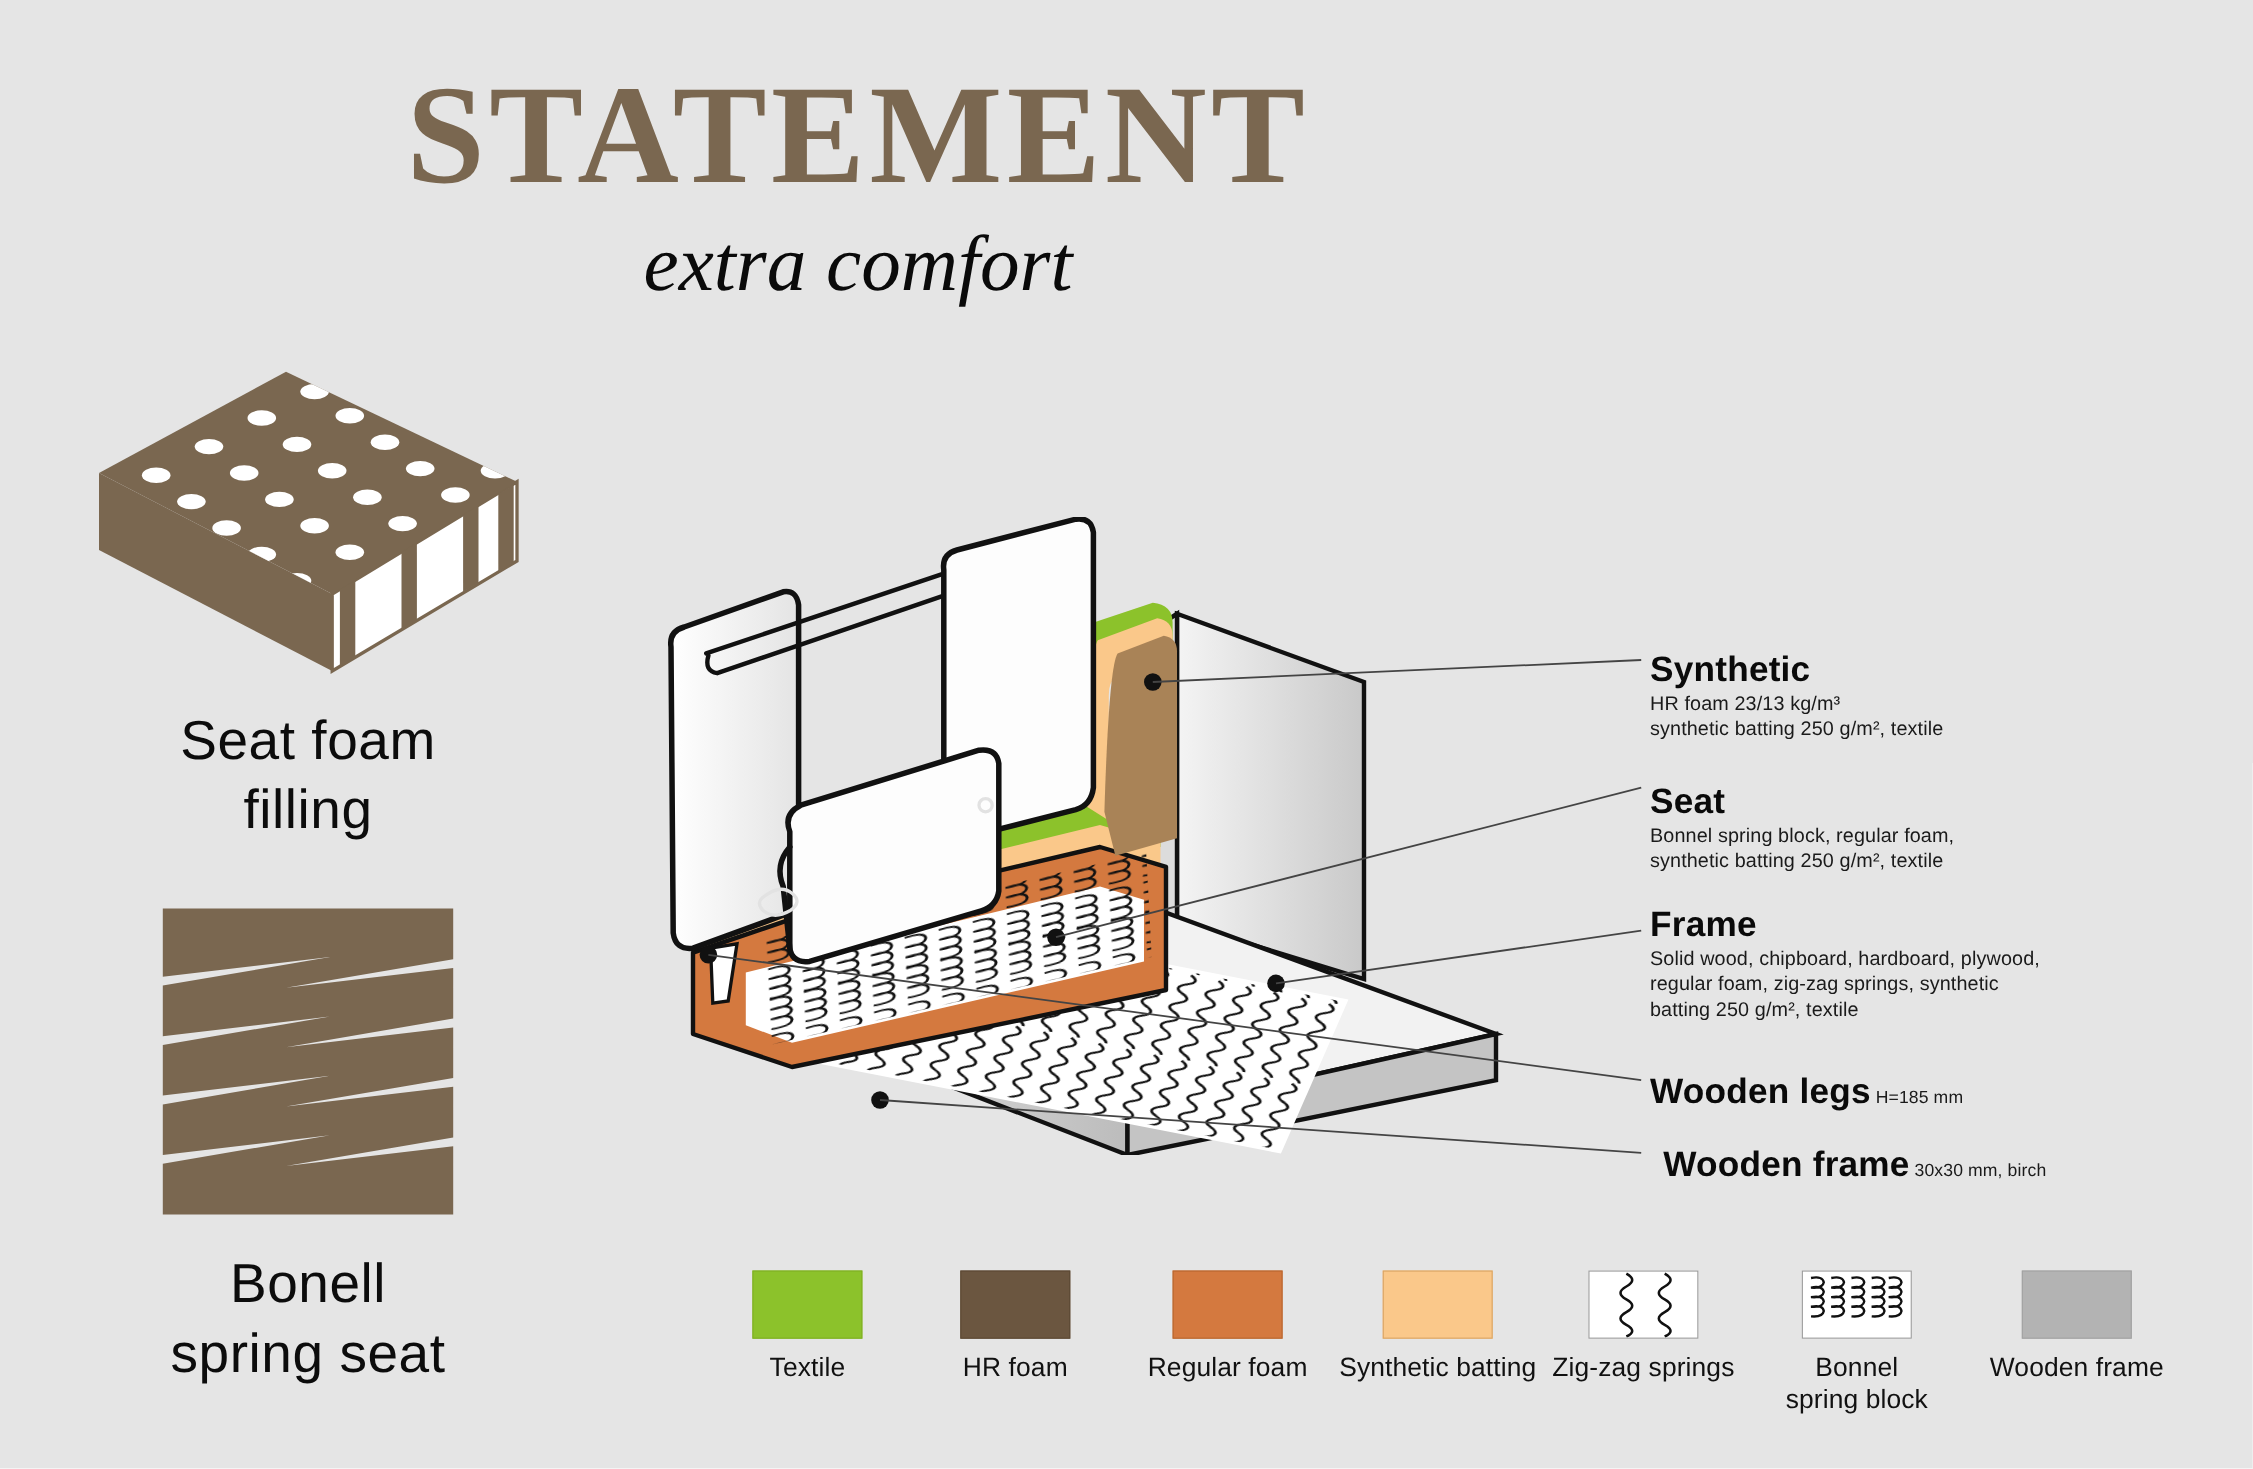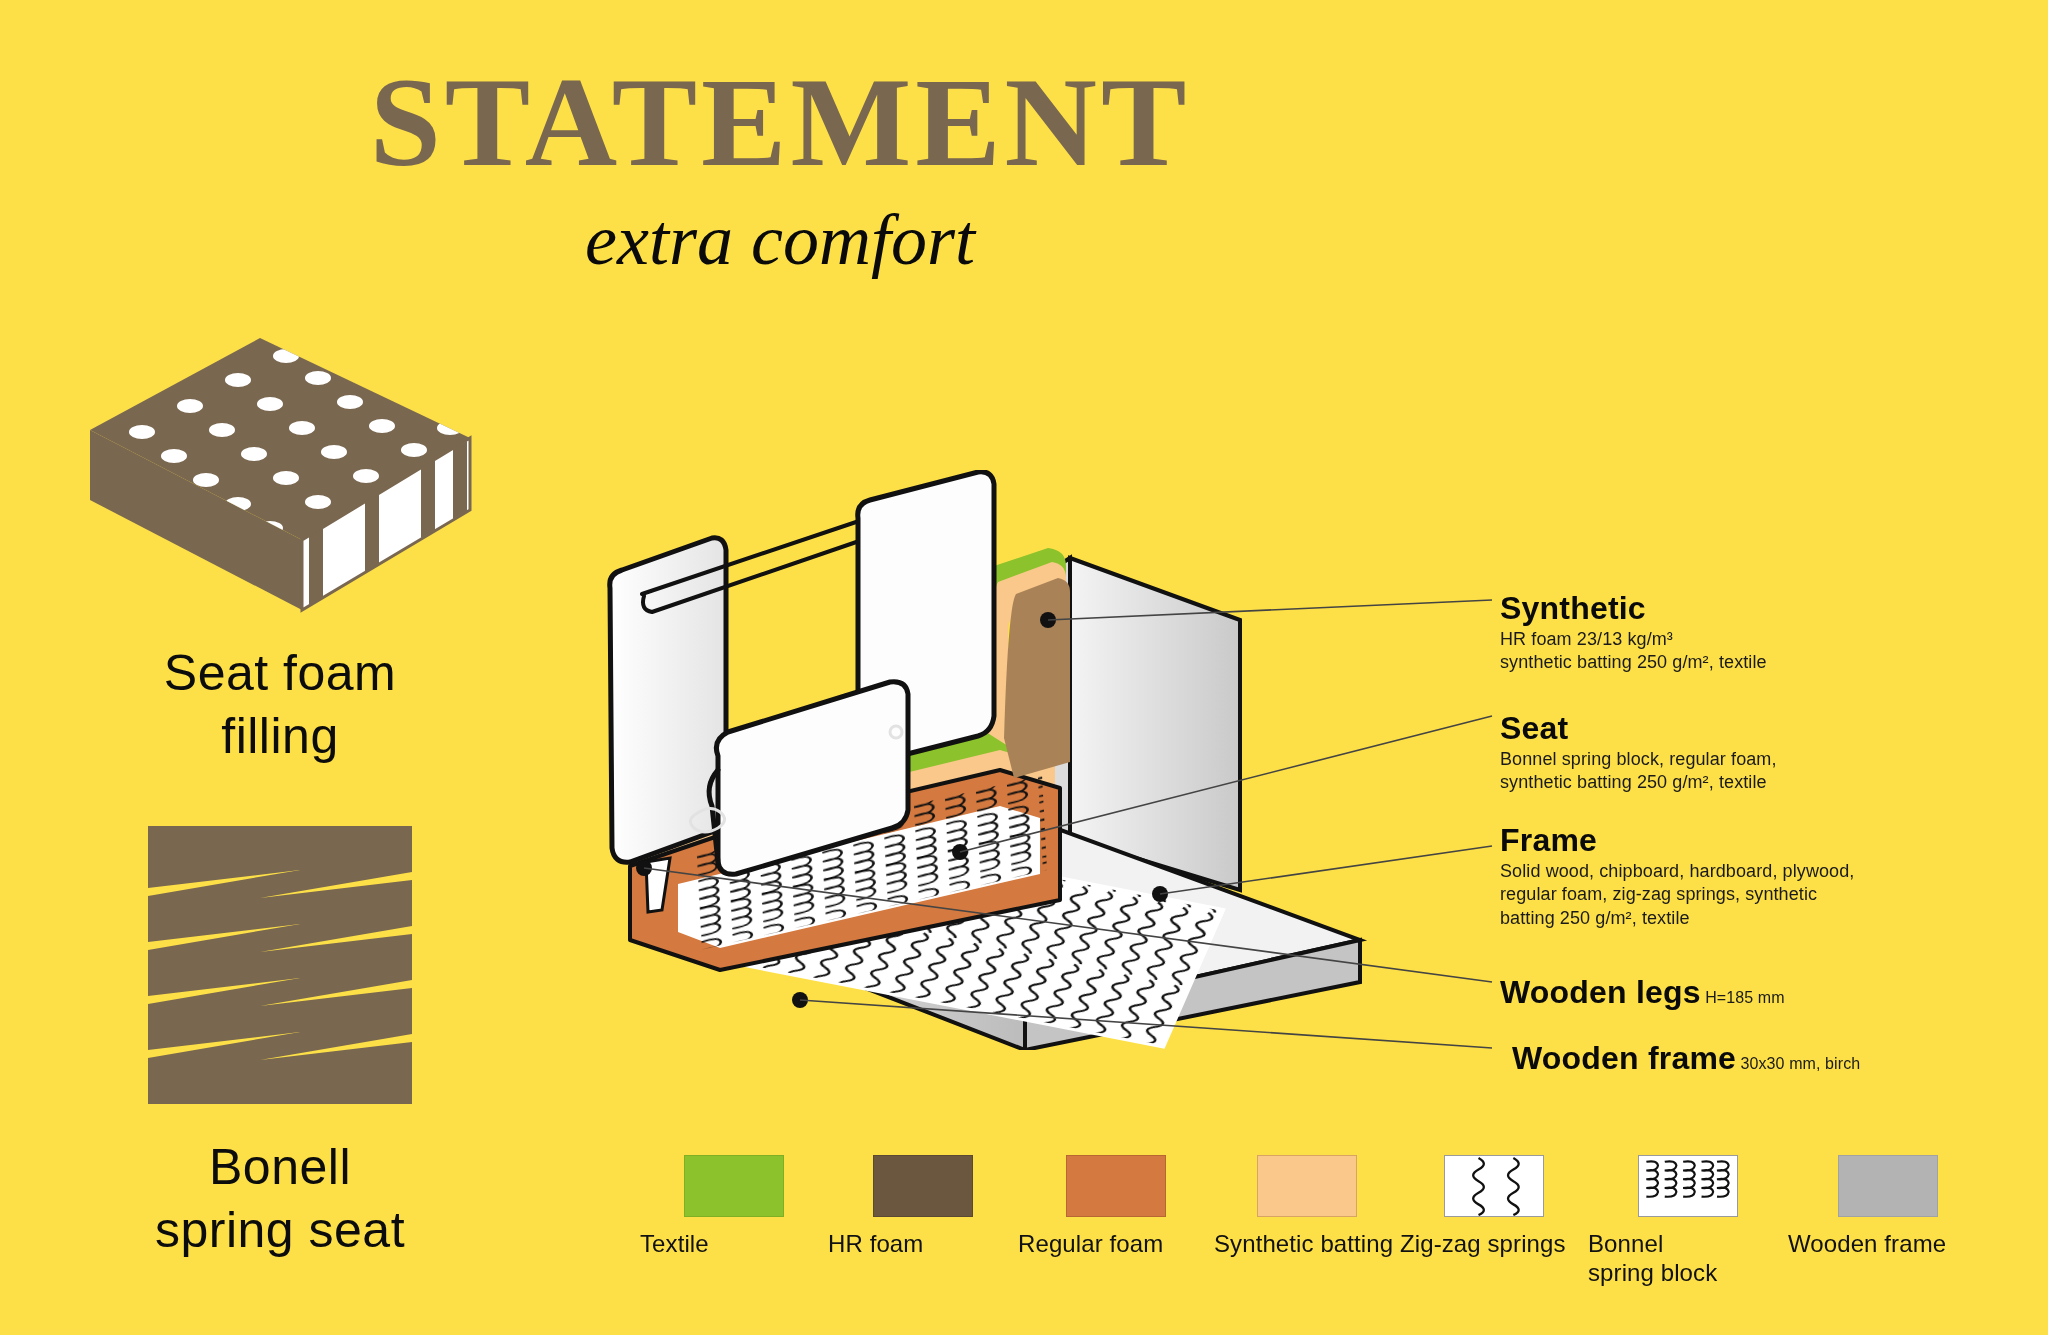--- a/index.html
+++ b/index.html
@@ -1,18 +1,18 @@
 <!DOCTYPE html>
 <html><head>
 <meta charset="utf-8">
 <style>
   html,body{margin:0;padding:0;background:#fff;}
   body{width:2048px;height:1335px;position:relative;overflow:hidden;
        font-family:"Liberation Sans", sans-serif;color:#111;}
-  .page{position:absolute;inset:0;background:#fde047;}
+  .page{position:absolute;inset:0;background:#e5e5e5;}
 
   
   #title-block{position:absolute;left:0;top:58px;width:1560px;text-align:center;}
   #main-title{font-family:"Liberation Serif", serif;font-weight:700;
               font-size:128px;letter-spacing:4px;color:#7a6750;line-height:1;
               margin:0;white-space:nowrap;}
   #sub-title{font-family:"Liberation Serif", serif;font-style:italic;
              font-size:72px;color:#0a0a0a;line-height:1;margin:18px 0 0 0;}
 
   
@@ -42,21 +42,21 @@
   #callout-legs{position:absolute;left:0;top:384px;}
   #callout-woodframe{position:absolute;left:0;top:450px;margin-left:12px;}
 
   
   #leader-lines{position:absolute;left:0;top:0;width:2048px;height:1335px;
                 pointer-events:none;}
 
   
   #legend{position:absolute;left:640px;top:1155px;width:1360px;
           display:flex;align-items:flex-start;}
-  .legend-item{}
+  .legend-item{text-align:center;}
   .swatch{width:100px;height:62px;box-sizing:border-box;margin:0 auto;}
   .legend-label{font-weight:300;font-size:24px;color:#111;margin-top:12px;
                 line-height:1.22;white-space:pre-line;letter-spacing:.1px;}
   .sw-outline{border:1px solid #9a9a9a;background:#fff;}
 </style>
 </head>
 <body>
 
 <div class="page">
 

